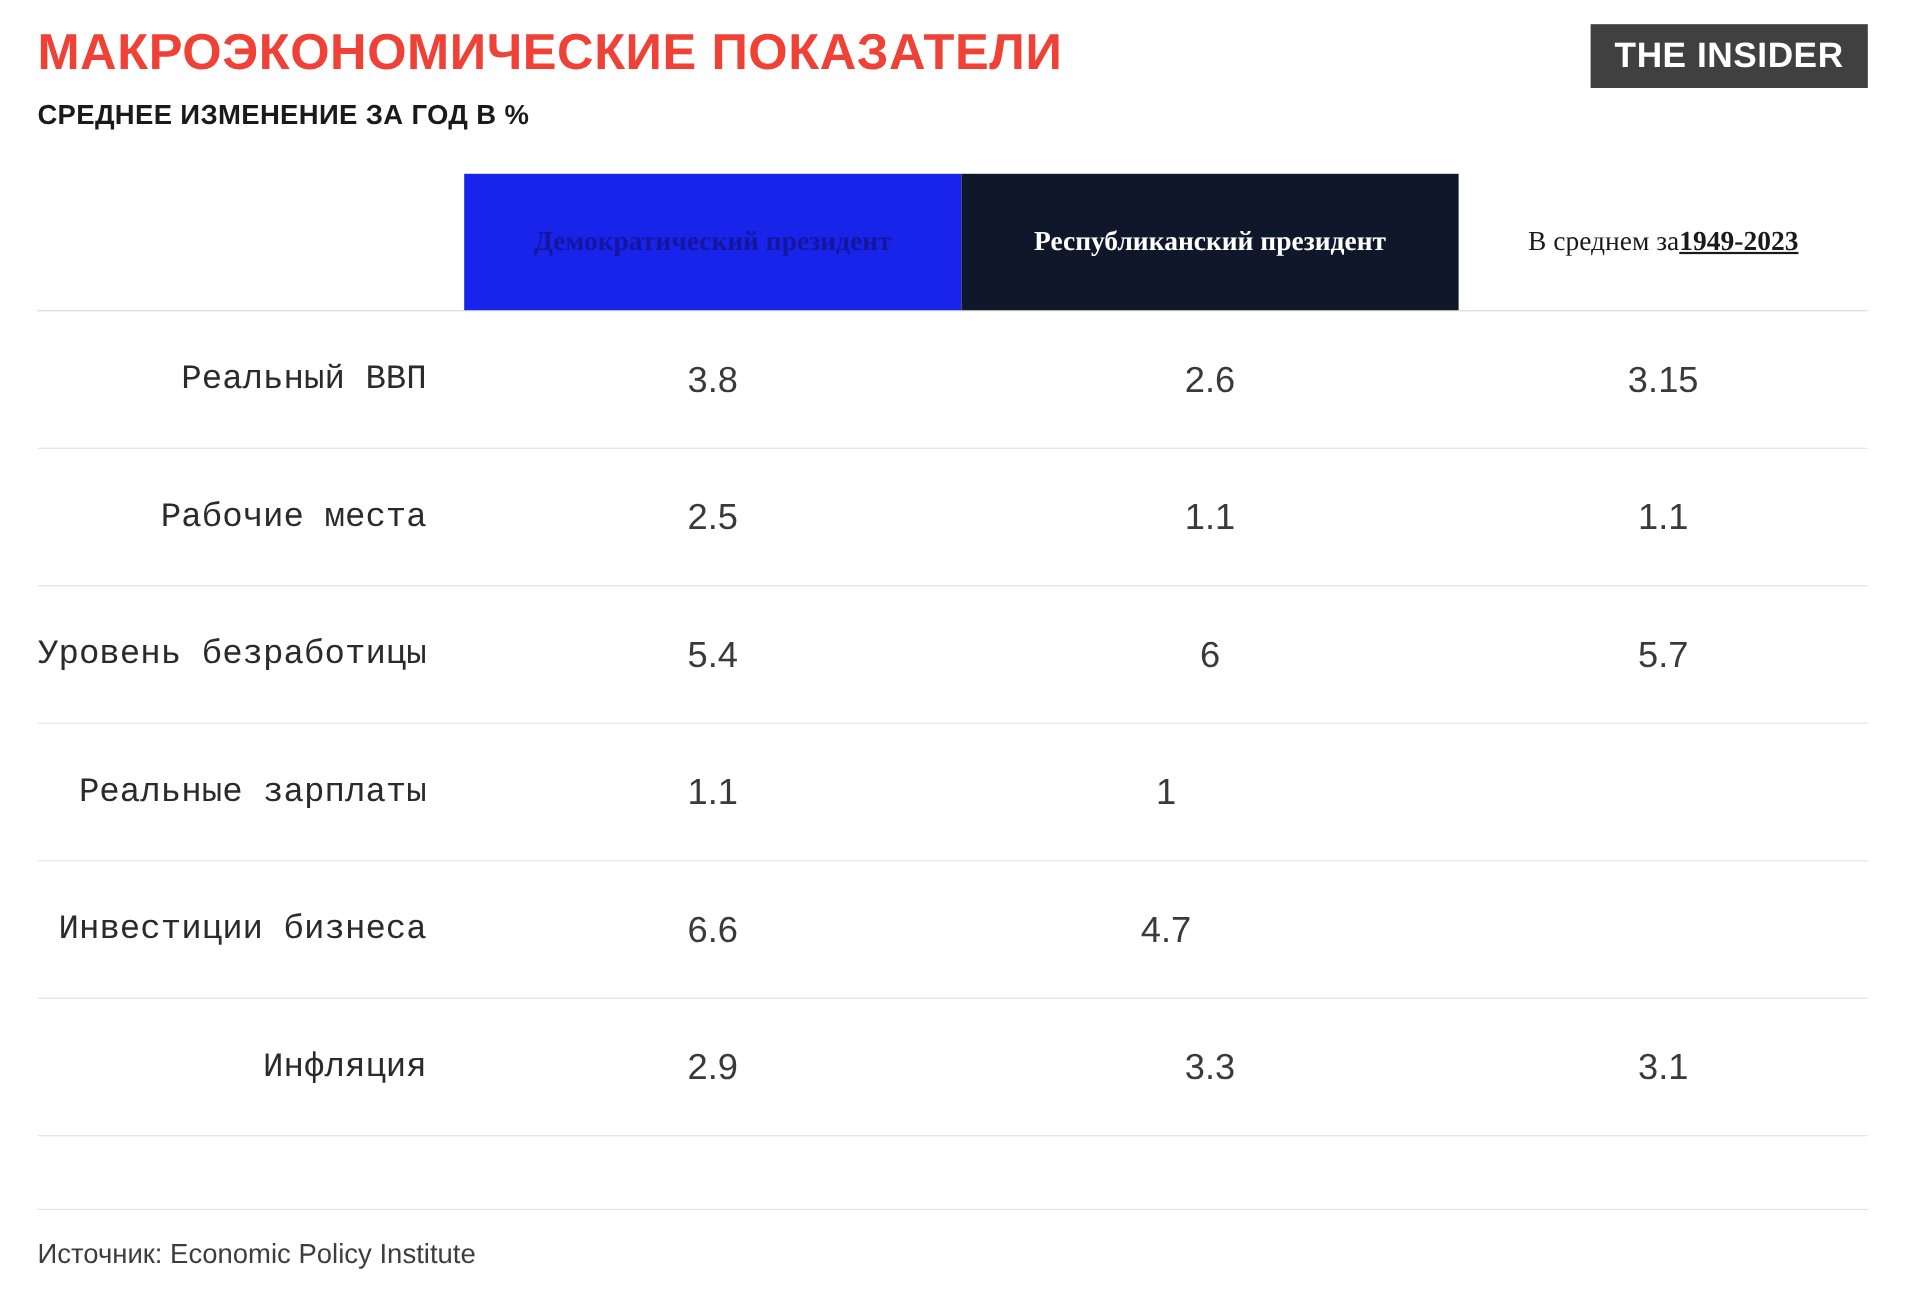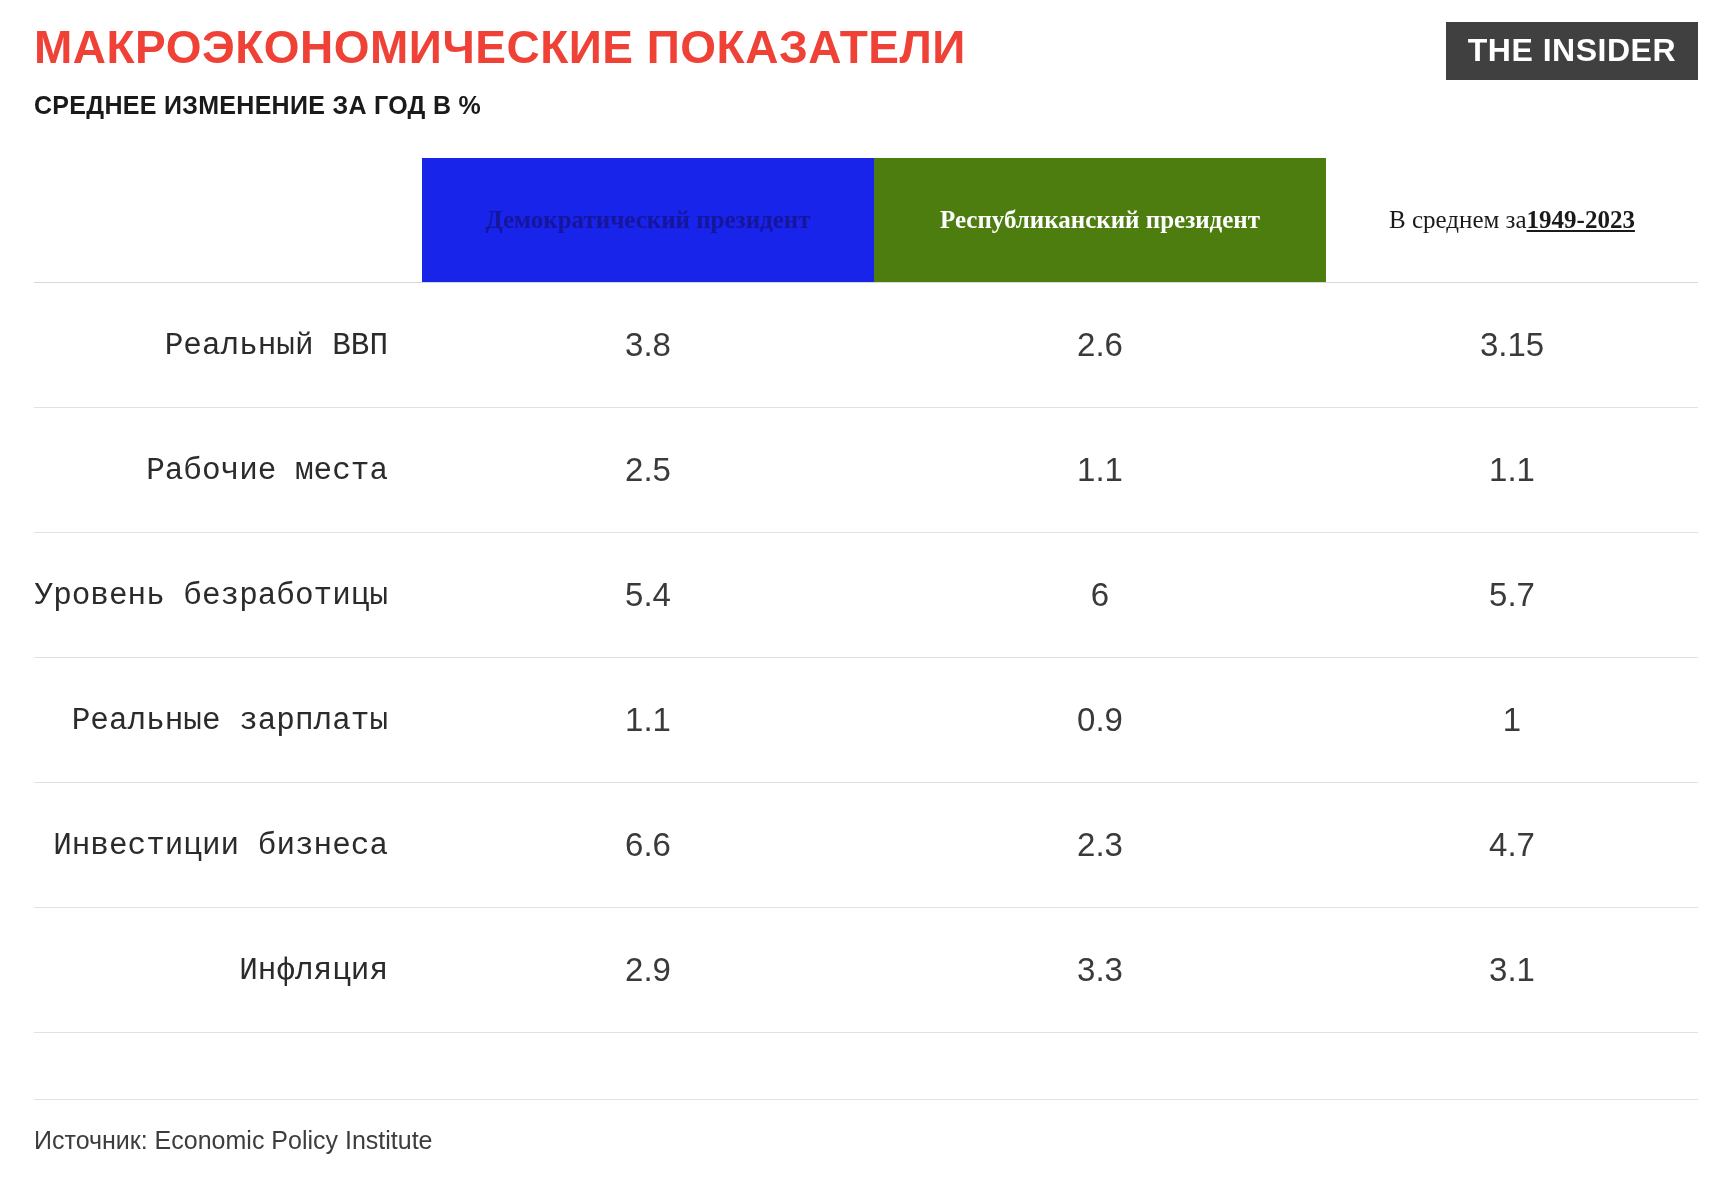--- a/index.html
+++ b/index.html
@@ -110,21 +110,21 @@
     font-weight: bold;
     font-size: 25px;
     text-align: center;
     padding: 0 10px;
   }
   .band.dem {
     background: #1924ea;
     color: #15169b;
   }
   .band.rep {
-    background: #4d7c0f;
+    background: #0f172a;
     color: #ffffff;
   }
   .band.avg {
     background: transparent;
     color: #1a1a1a;
     font-weight: normal;
   }
   .band.avg b { font-weight: bold; text-decoration: underline; }
   .band.spacer {
     background: transparent;
@@ -184,28 +184,26 @@
     <div class="row data-row">
       <div class="c-label">Уровень безработицы</div>
       <div class="c-val">5.4</div>
       <div class="c-val">6</div>
       <div class="c-val avg">5.7</div>
     </div>
 
     <div class="row data-row">
       <div class="c-label">Реальные зарплаты</div>
       <div class="c-val">1.1</div>
-      <div class="c-val">0.9</div>
       <div class="c-val avg">1</div>
     </div>
 
     <div class="row data-row">
       <div class="c-label">Инвестиции бизнеса</div>
       <div class="c-val">6.6</div>
-      <div class="c-val">2.3</div>
       <div class="c-val avg">4.7</div>
     </div>
 
     <div class="row data-row">
       <div class="c-label">Инфляция</div>
       <div class="c-val">2.9</div>
       <div class="c-val">3.3</div>
       <div class="c-val avg">3.1</div>
     </div>
 

